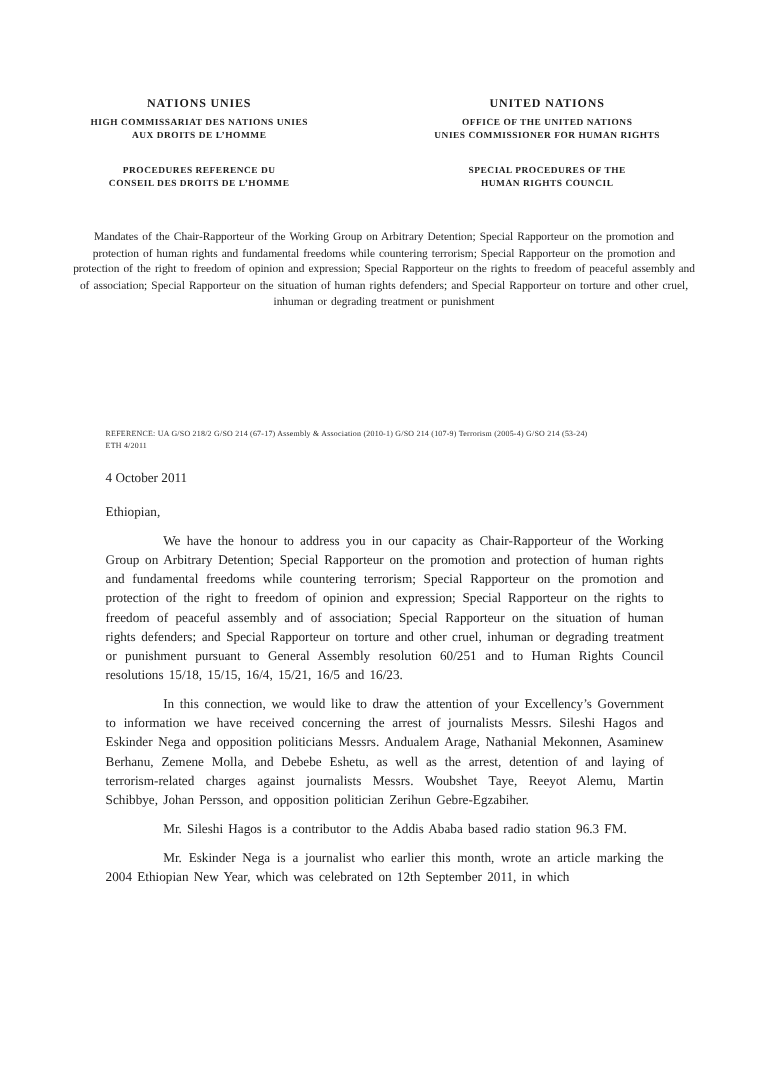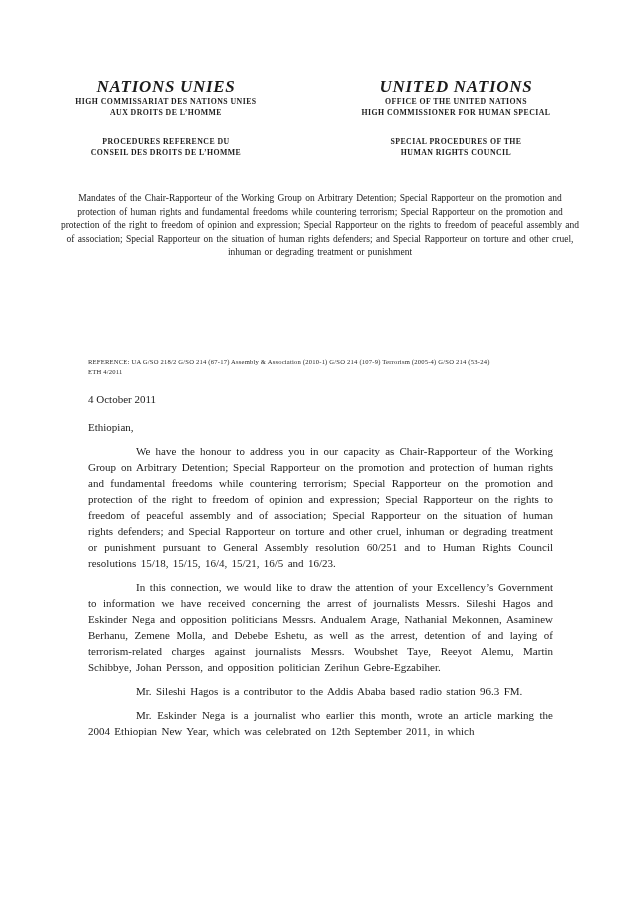--- a/index.html
+++ b/index.html
@@ -19,25 +19,24 @@
   
   .letterhead-col {
     position: absolute;
     top: 80px;
     text-align: center;
     font-weight: bold;
   }
   .letterhead-left  { left: 28px;  width: 276px; }
   .letterhead-right { left: 316px; width: 280px; }
   .lh-title {
-    font-size: 17px;
+    font-size: 10px;
     line-height: 14px;
     letter-spacing: 0.7px;
     margin-bottom: 2px;
-    font-style: italic;
   }
   .lh-line {
     font-size: 7.8px;
     line-height: 11px;
     letter-spacing: 0.45px;
   }
   .lh-section {
     margin-top: 18px;
   }
   
@@ -96,21 +95,21 @@
     <div class="lh-title">NATIONS UNIES</div>
     <div class="lh-line">HIGH COMMISSARIAT DES NATIONS UNIES</div>
     <div class="lh-line">AUX DROITS DE L’HOMME</div>
     <div class="lh-line lh-section">PROCEDURES REFERENCE DU</div>
     <div class="lh-line">CONSEIL DES DROITS DE L’HOMME</div>
   </div>
 
   <div class="letterhead-col letterhead-right">
     <div class="lh-title">UNITED NATIONS</div>
     <div class="lh-line">OFFICE OF THE UNITED NATIONS</div>
-    <div class="lh-line">HIGH COMMISSIONER FOR HUMAN SPECIAL</div>
+    <div class="lh-line">UNIES COMMISSIONER FOR HUMAN RIGHTS</div>
     <div class="lh-line lh-section">SPECIAL PROCEDURES OF THE</div>
     <div class="lh-line">HUMAN RIGHTS COUNCIL</div>
   </div>
 
   <div class="mandates">Mandates of the Chair-Rapporteur of the Working Group on Arbitrary Detention; Special Rapporteur on the promotion and protection of human rights and fundamental freedoms while countering terrorism; Special Rapporteur on the promotion and protection of the right to freedom of opinion and expression; Special Rapporteur on the rights to freedom of peaceful assembly and of association; Special Rapporteur on the situation of human rights defenders; and Special Rapporteur on torture and other cruel, inhuman or degrading treatment or punishment</div>
 
   <div class="reference">
     <div>REFERENCE: UA G/SO 218/2 G/SO 214 (67-17) Assembly &amp; Association (2010-1) G/SO 214 (107-9) Terrorism (2005-4) G/SO 214 (53-24)</div>
     <div>ETH 4/2011</div>
   </div>

